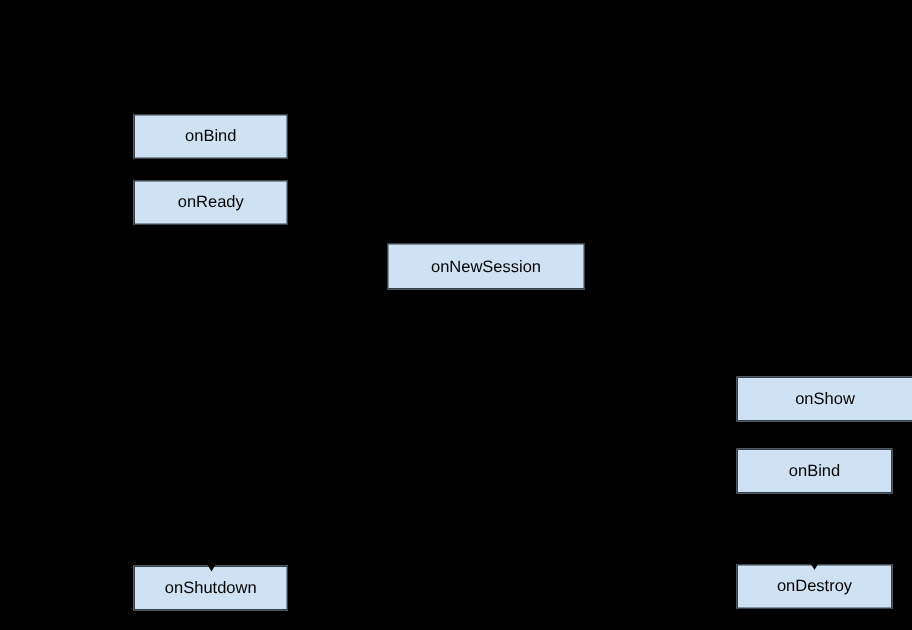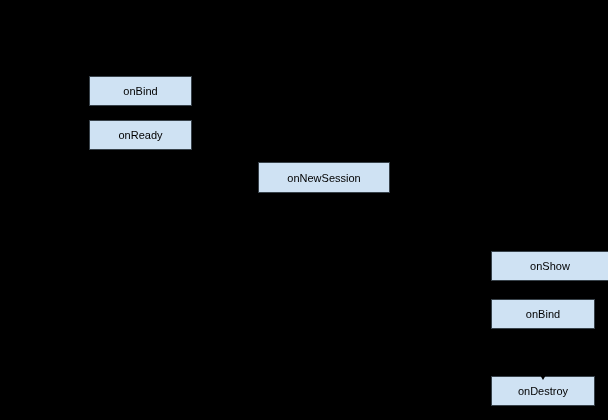--- a/index.html
+++ b/index.html
@@ -69,19 +69,23 @@
 
 
   <div class="node n-onshow">
     <span class="label">onShow</span>
   </div>
 
   <div class="node n-onhide">
     <span class="label">onBind</span>
   </div>
 
+  <div class="node n-onshutdown">
+    <span class="notch"></span>
+    <span class="label">onShutdown</span>
+  </div>
 
   <div class="node n-ondestroy">
     <span class="notch"></span>
     <span class="label">onDestroy</span>
   </div>
 
 </div>
 
 </body></html>

